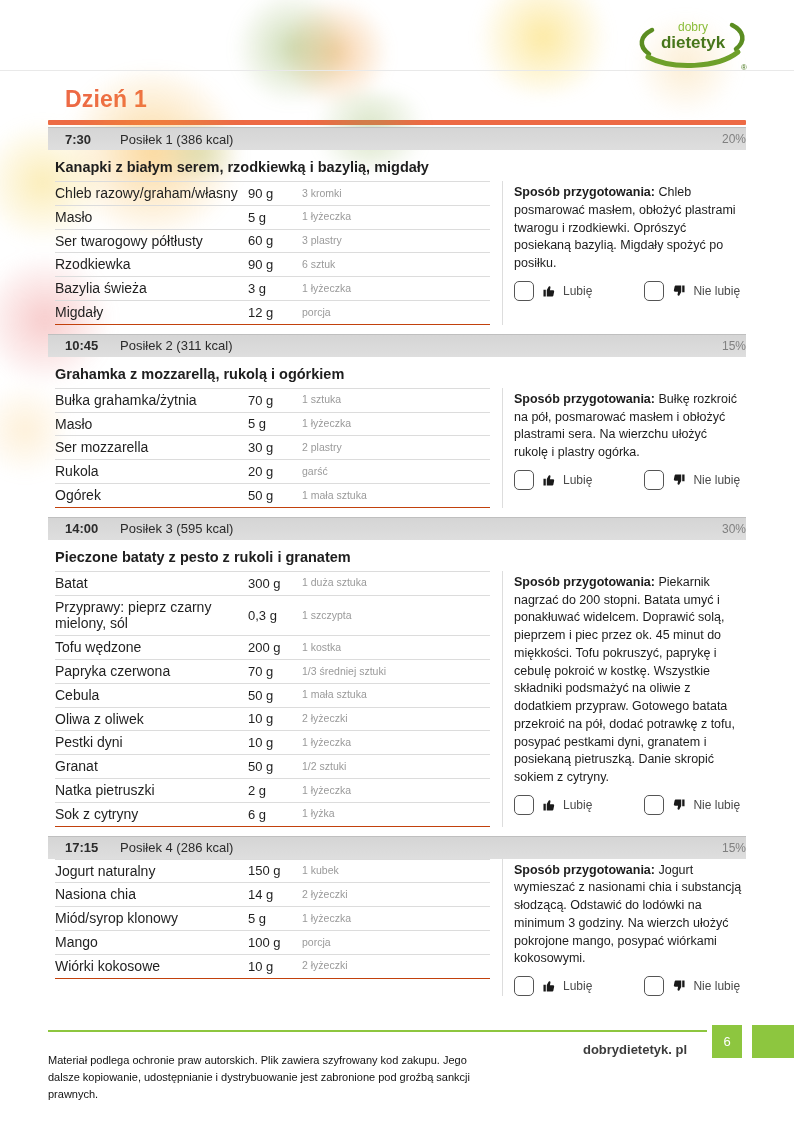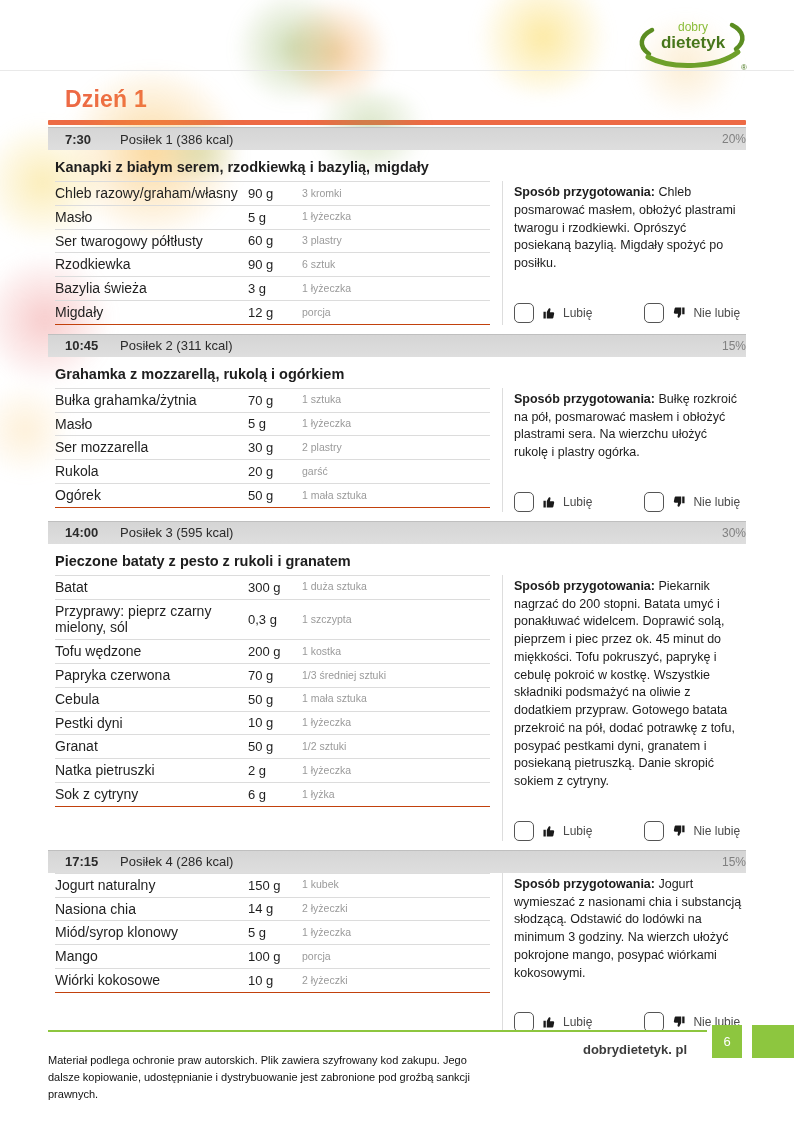--- a/index.html
+++ b/index.html
@@ -47,21 +47,21 @@
   .ing-table td { border-top:1px solid #dcdcdc; padding:3px 2px 3px 0; vertical-align:middle; }
   .ing-table tr:last-child td { border-bottom:1px solid #c2410c; }
   td.ing-name    { width:193px; font-size:14px; color:#1f1f1f; line-height:1.2; }
   td.ing-amount  { width:54px;  font-size:13px; color:#1f1f1f; white-space:nowrap; }
   td.ing-measure { width:95px;  font-size:10.5px; color:#9a9a9a; line-height:1.3; }
   td.ing-filler  { }
 
   aside.prep { flex:1; border-left:1px solid #ddd; padding:3px 2px 0 11px; }
   .prep-text { font-size:12.5px; line-height:1.42; color:#1c1c1c; }
   .prep-text strong { font-weight:bold; }
-  .likes { display:flex; gap:52px; margin-top:30px; }
+  .likes { display:flex; gap:52px; margin-top:8px; }
   .like-group { display:flex; align-items:center; cursor:pointer; }
   .cb { width:20px; height:20px; border:1px solid #555; border-radius:5px; background:#fff; margin-right:8px; flex:0 0 auto; }
   .thumb { display:inline-flex; margin-right:7px; }
   .thumb svg { display:block; }
   .thumb.down svg { transform:rotate(180deg); }
   .like-label { font-size:12px; color:#4a4a4a; }
 
   
   .footer { position:absolute; left:0; right:0; bottom:27px; height:66px; }
   .footer-rule { position:absolute; left:48px; right:87px; top:0; height:2px; background:var(--green,#8dc63f); }
@@ -301,20 +301,26 @@
     <td class="ing-filler"></td>
   </tr>
 
   <tr class="ing-row">
     <td class="ing-name">Cebula</td>
     <td class="ing-amount">50 g</td>
     <td class="ing-measure">1 mała sztuka</td>
     <td class="ing-filler"></td>
   </tr>
 
+  <tr class="ing-row">
+    <td class="ing-name">Oliwa z oliwek</td>
+    <td class="ing-amount">10 g</td>
+    <td class="ing-measure">2 łyżeczki</td>
+    <td class="ing-filler"></td>
+  </tr>
 
   <tr class="ing-row">
     <td class="ing-name">Pestki dyni</td>
     <td class="ing-amount">10 g</td>
     <td class="ing-measure">1 łyżeczka</td>
     <td class="ing-filler"></td>
   </tr>
 
   <tr class="ing-row">
     <td class="ing-name">Granat</td>

